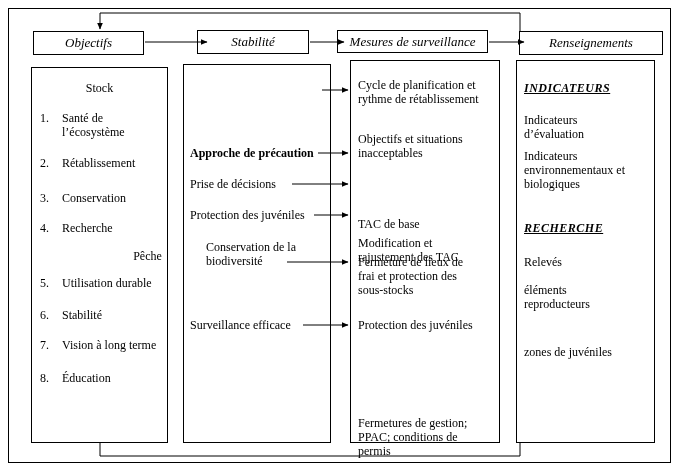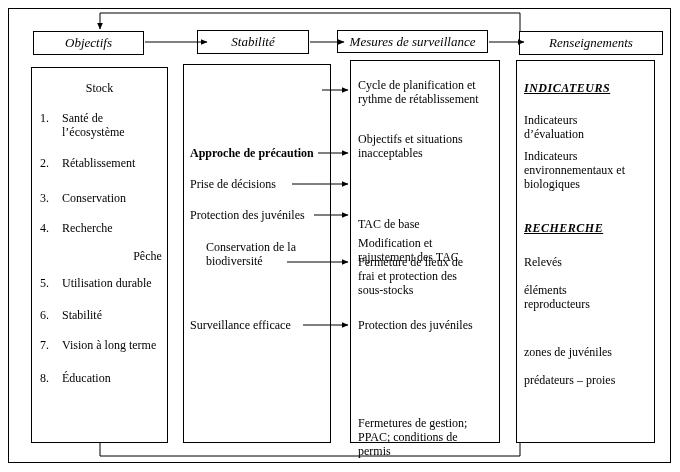--- a/index.html
+++ b/index.html
@@ -108,21 +108,20 @@
   <div class="txt" style="left:524px; top:113px; width:124px;">Indicateurs
 d’évaluation</div>
   <div class="txt" style="left:524px; top:149px; width:124px;">Indicateurs
 environnementaux et
 biologiques</div>
   <div class="txt sect" style="left:524px; top:221px; width:124px;">RECHERCHE</div>
   <div class="txt" style="left:524px; top:255px; width:124px;">Relevés</div>
   <div class="txt" style="left:524px; top:283px; width:124px;">éléments
 reproducteurs</div>
   <div class="txt" style="left:524px; top:345px; width:124px;">zones de juvéniles</div>
-  <div class="txt" style="left:524px; top:373px; width:124px;">prédateurs – proies</div>
 
   <svg class="overlay" width="680" height="472" viewBox="0 0 680 472">
     <defs>
       <marker id="ah" markerWidth="8" markerHeight="8" refX="6.5" refY="3" orient="auto" markerUnits="userSpaceOnUse">
         <path d="M0,0 L7,3 L0,6 z" fill="#000"></path>
       </marker>
     </defs>
 
     <line x1="145" y1="42" x2="207" y2="42" marker-end="url(#ah)"></line>
     <line x1="310" y1="42" x2="344" y2="42" marker-end="url(#ah)"></line>

